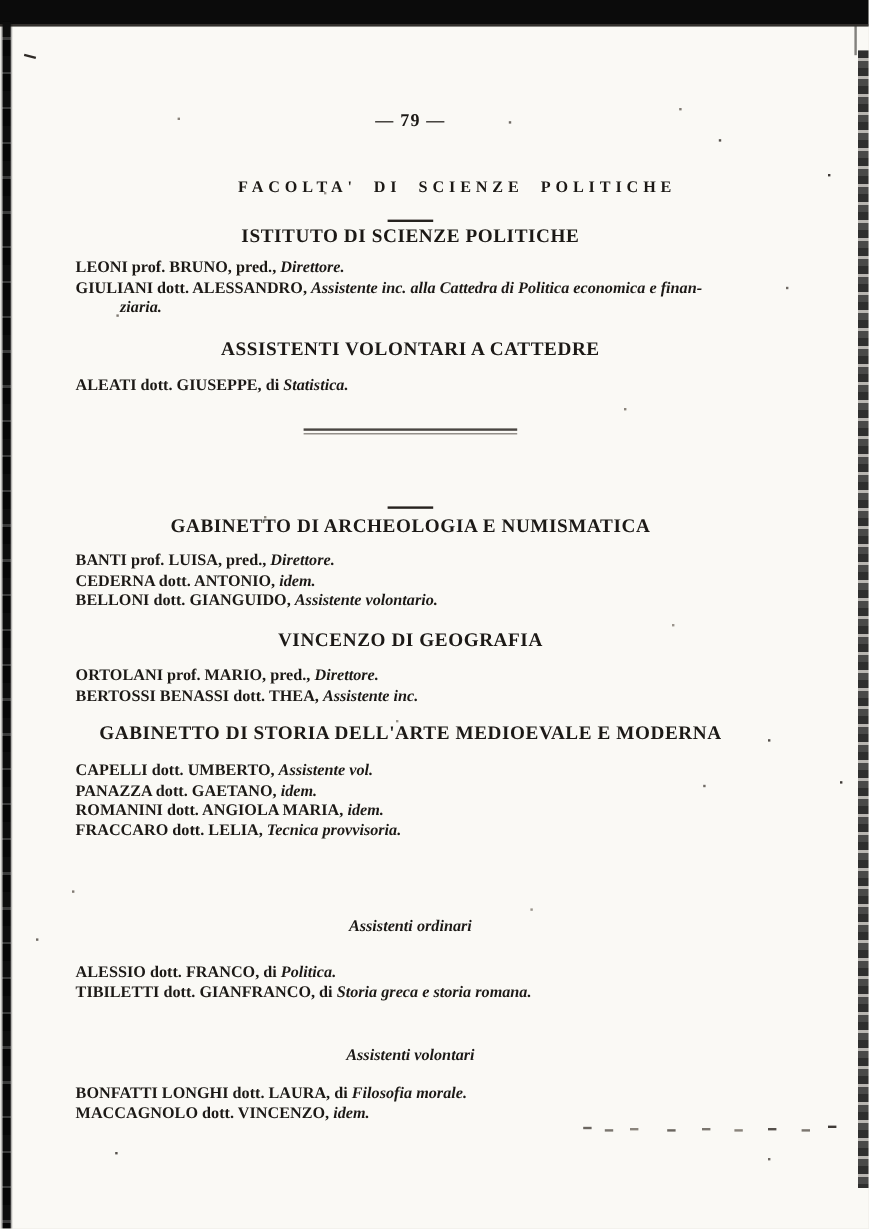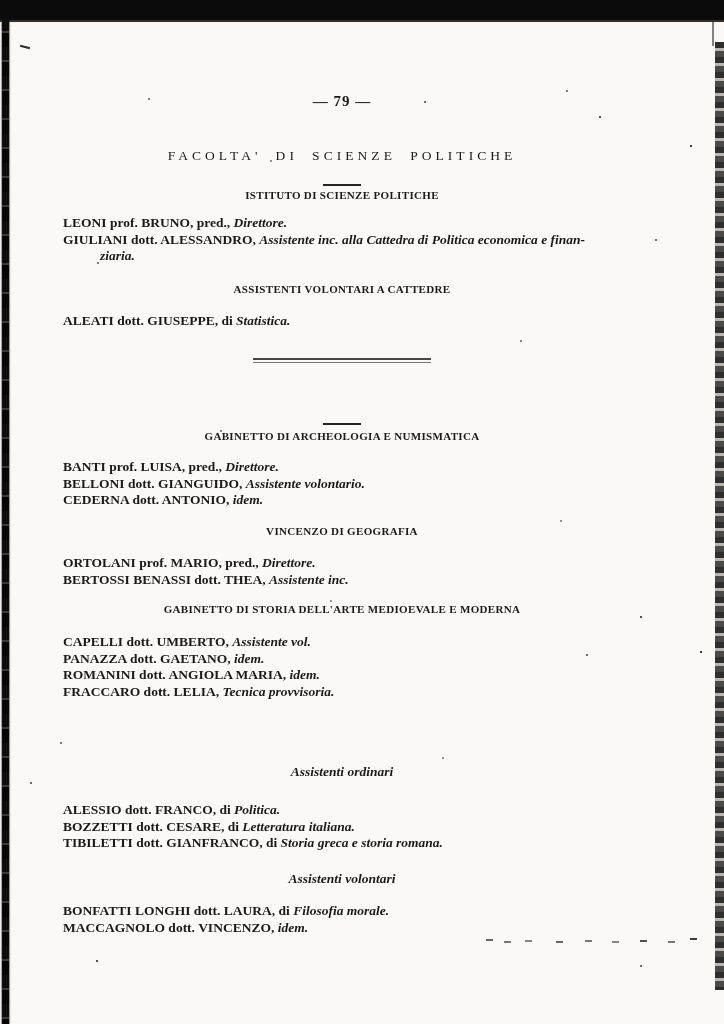--- a/index.html
+++ b/index.html
@@ -26,23 +26,23 @@
     160px 690px 0 0 #8a847c,330px 600px 0 0 #9a948c,60px 742px 0 0 #807a73,
     30px 782px 0 0 #6f6a64,96px 960px 0 0 #55504b,640px 965px 0 0 #6f6a64,
     442px 757px 0 0 #9a948c,560px 520px 0 0 #9a948c,220px 430px 0 0 #8a847c;}
   .dash-row{position:absolute;top:0;left:0;width:7px;height:2px;background:transparent;
     box-shadow:486px 939px 0 0 #6b6660,504px 941px 0 0 #7b766f,525px 940px 0 0 #8a847c,
     556px 941px 0 0 #6b6660,585px 940px 0 0 #7b766f,612px 941px 0 0 #8a847c,
     640px 940px 0 0 #55504b,668px 941px 0 0 #7b766f,690px 938px 0 0 #3f3b37;}
   
   .crow{position:absolute;left:12px;width:660px;text-align:center;white-space:nowrap;}
   .pageno{font-size:15px;font-weight:700;letter-spacing:1px;}
-  .fac-title{font-size:13.5px;font-weight:400;letter-spacing:.30em;word-spacing:.5em;}
+  .fac-title{font-size:13.5px;font-weight:700;letter-spacing:.30em;word-spacing:.5em;padding-left:39px;}
   .shortrule{display:inline-block;width:38px;height:0;border-top:2px solid #26221e;vertical-align:middle;}
-  .subhead{font-size:11px;font-weight:700;letter-spacing:.03em;}
+  .subhead{font-size:16px;font-weight:700;letter-spacing:.03em;}
   .subhead-it{font-size:13.5px;font-weight:700;font-style:italic;letter-spacing:.06em;}
   .group-it{font-size:13.5px;font-weight:700;font-style:italic;}
   .divider{display:inline-block;width:178px;height:2px;border-top:2px solid #4a4642;border-bottom:1px solid #7b766f;}
   
   .list{position:absolute;left:63px;width:648px;font-size:13.5px;font-weight:700;}
   .list .line{white-space:nowrap;height:16.6px;line-height:16.6px;}
   .list .line.indent{padding-left:37px;}
   .list i{font-weight:700;}
 </style>
 </head>
@@ -74,43 +74,42 @@
     <div class="line"><span>ALEATI dott. GIUSEPPE, di </span><i>Statistica.</i></div>
   </div>
 
   <div class="crow" style="top:349px"><span class="divider"></span></div>
 
   <div class="crow" style="top:414px"><span class="shortrule"></span></div>
 
   <div class="crow subhead" style="top:430px">GABINETTO DI ARCHEOLOGIA E NUMISMATICA</div>
   <div class="list" style="top:459px">
     <div class="line"><span>BANTI prof. LUISA, pred., </span><i>Direttore.</i></div>
+    <div class="line"><span>CEDERNA dott. ANTONIO, </span><i>idem.</i></div>
     <div class="line"><span>BELLONI dott. GIANGUIDO, </span><i>Assistente volontario.</i></div>
-    <div class="line"><span>CEDERNA dott. ANTONIO, </span><i>idem.</i></div>
   </div>
 
   <div class="crow subhead" style="top:525px">VINCENZO DI GEOGRAFIA</div>
   <div class="list" style="top:555px">
     <div class="line"><span>ORTOLANI prof. MARIO, pred., </span><i>Direttore.</i></div>
     <div class="line"><span>BERTOSSI BENASSI dott. THEA, </span><i>Assistente inc.</i></div>
   </div>
 
   <div class="crow subhead" style="top:603px">GABINETTO DI STORIA DELL'ARTE MEDIOEVALE E MODERNA</div>
   <div class="list" style="top:634px">
     <div class="line"><span>CAPELLI dott. UMBERTO, </span><i>Assistente vol.</i></div>
     <div class="line"><span>PANAZZA dott. GAETANO, </span><i>idem.</i></div>
     <div class="line"><span>ROMANINI dott. ANGIOLA MARIA, </span><i>idem.</i></div>
     <div class="line"><span>FRACCARO dott. LELIA, </span><i>Tecnica provvisoria.</i></div>
   </div>
 
 
   <div class="crow group-it" style="top:764px">Assistenti ordinari</div>
   <div class="list" style="top:802px">
     <div class="line"><span>ALESSIO dott. FRANCO, di </span><i>Politica.</i></div>
-    <div class="line"><span>BOZZETTI dott. CESARE, di </span><i>Letteratura italiana.</i></div>
     <div class="line"><span>TIBILETTI dott. GIANFRANCO, di </span><i>Storia greca e storia romana.</i></div>
   </div>
 
   <div class="crow group-it" style="top:871px">Assistenti volontari</div>
   <div class="list" style="top:903px">
     <div class="line"><span>BONFATTI LONGHI dott. LAURA, di </span><i>Filosofia morale.</i></div>
     <div class="line"><span>MACCAGNOLO dott. VINCENZO, </span><i>idem.</i></div>
   </div>
 </div>
 

